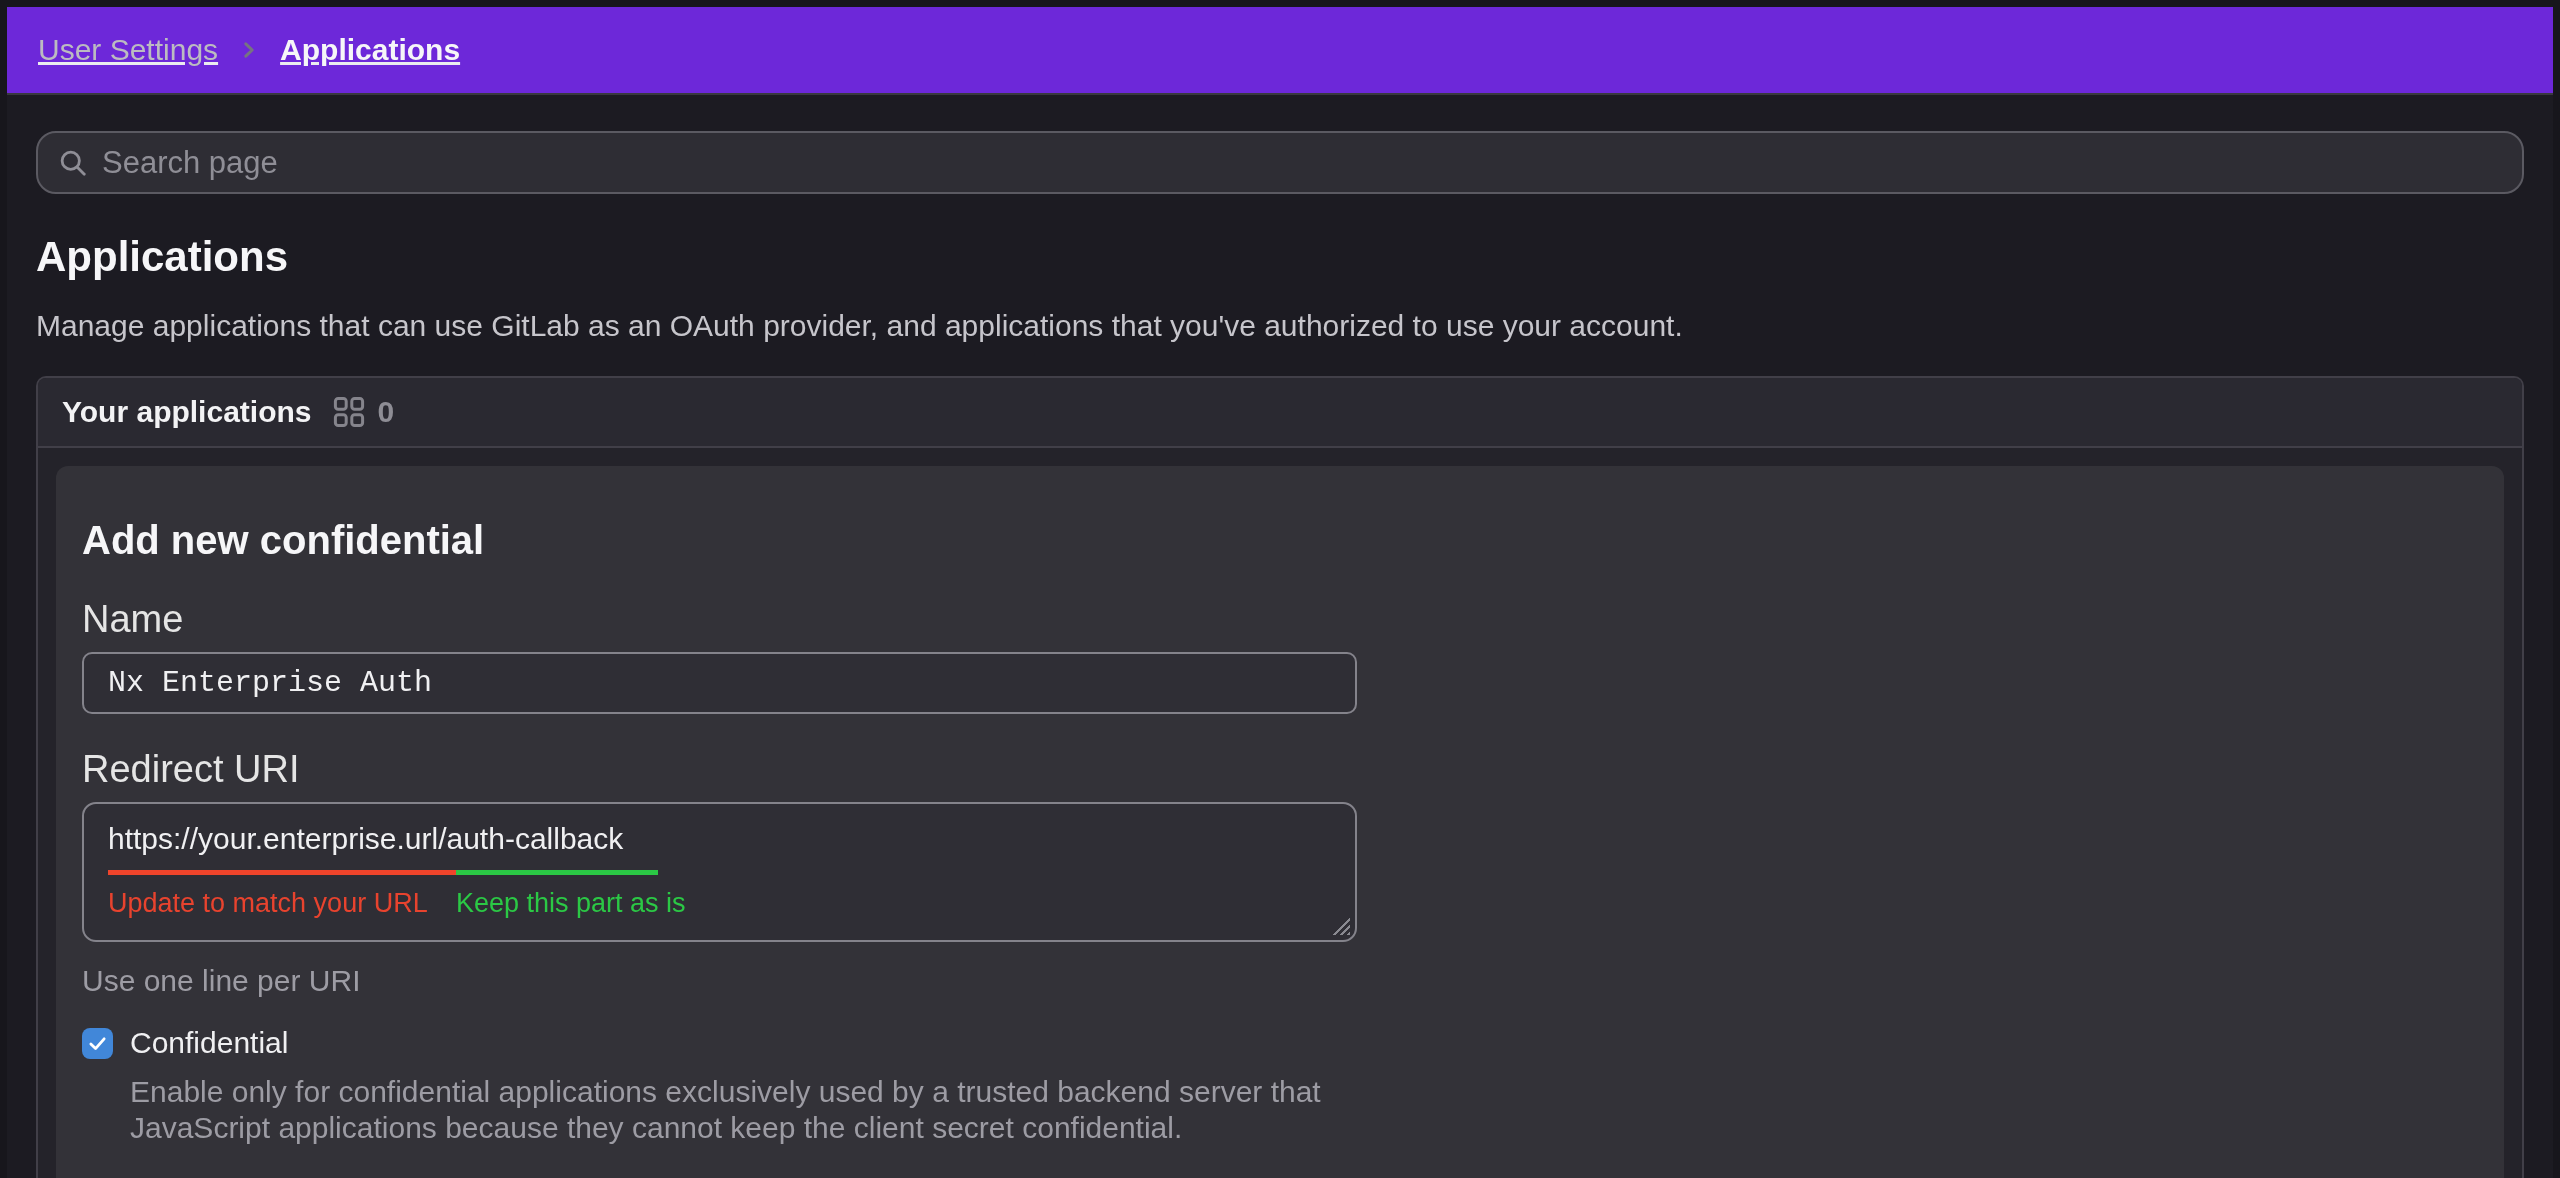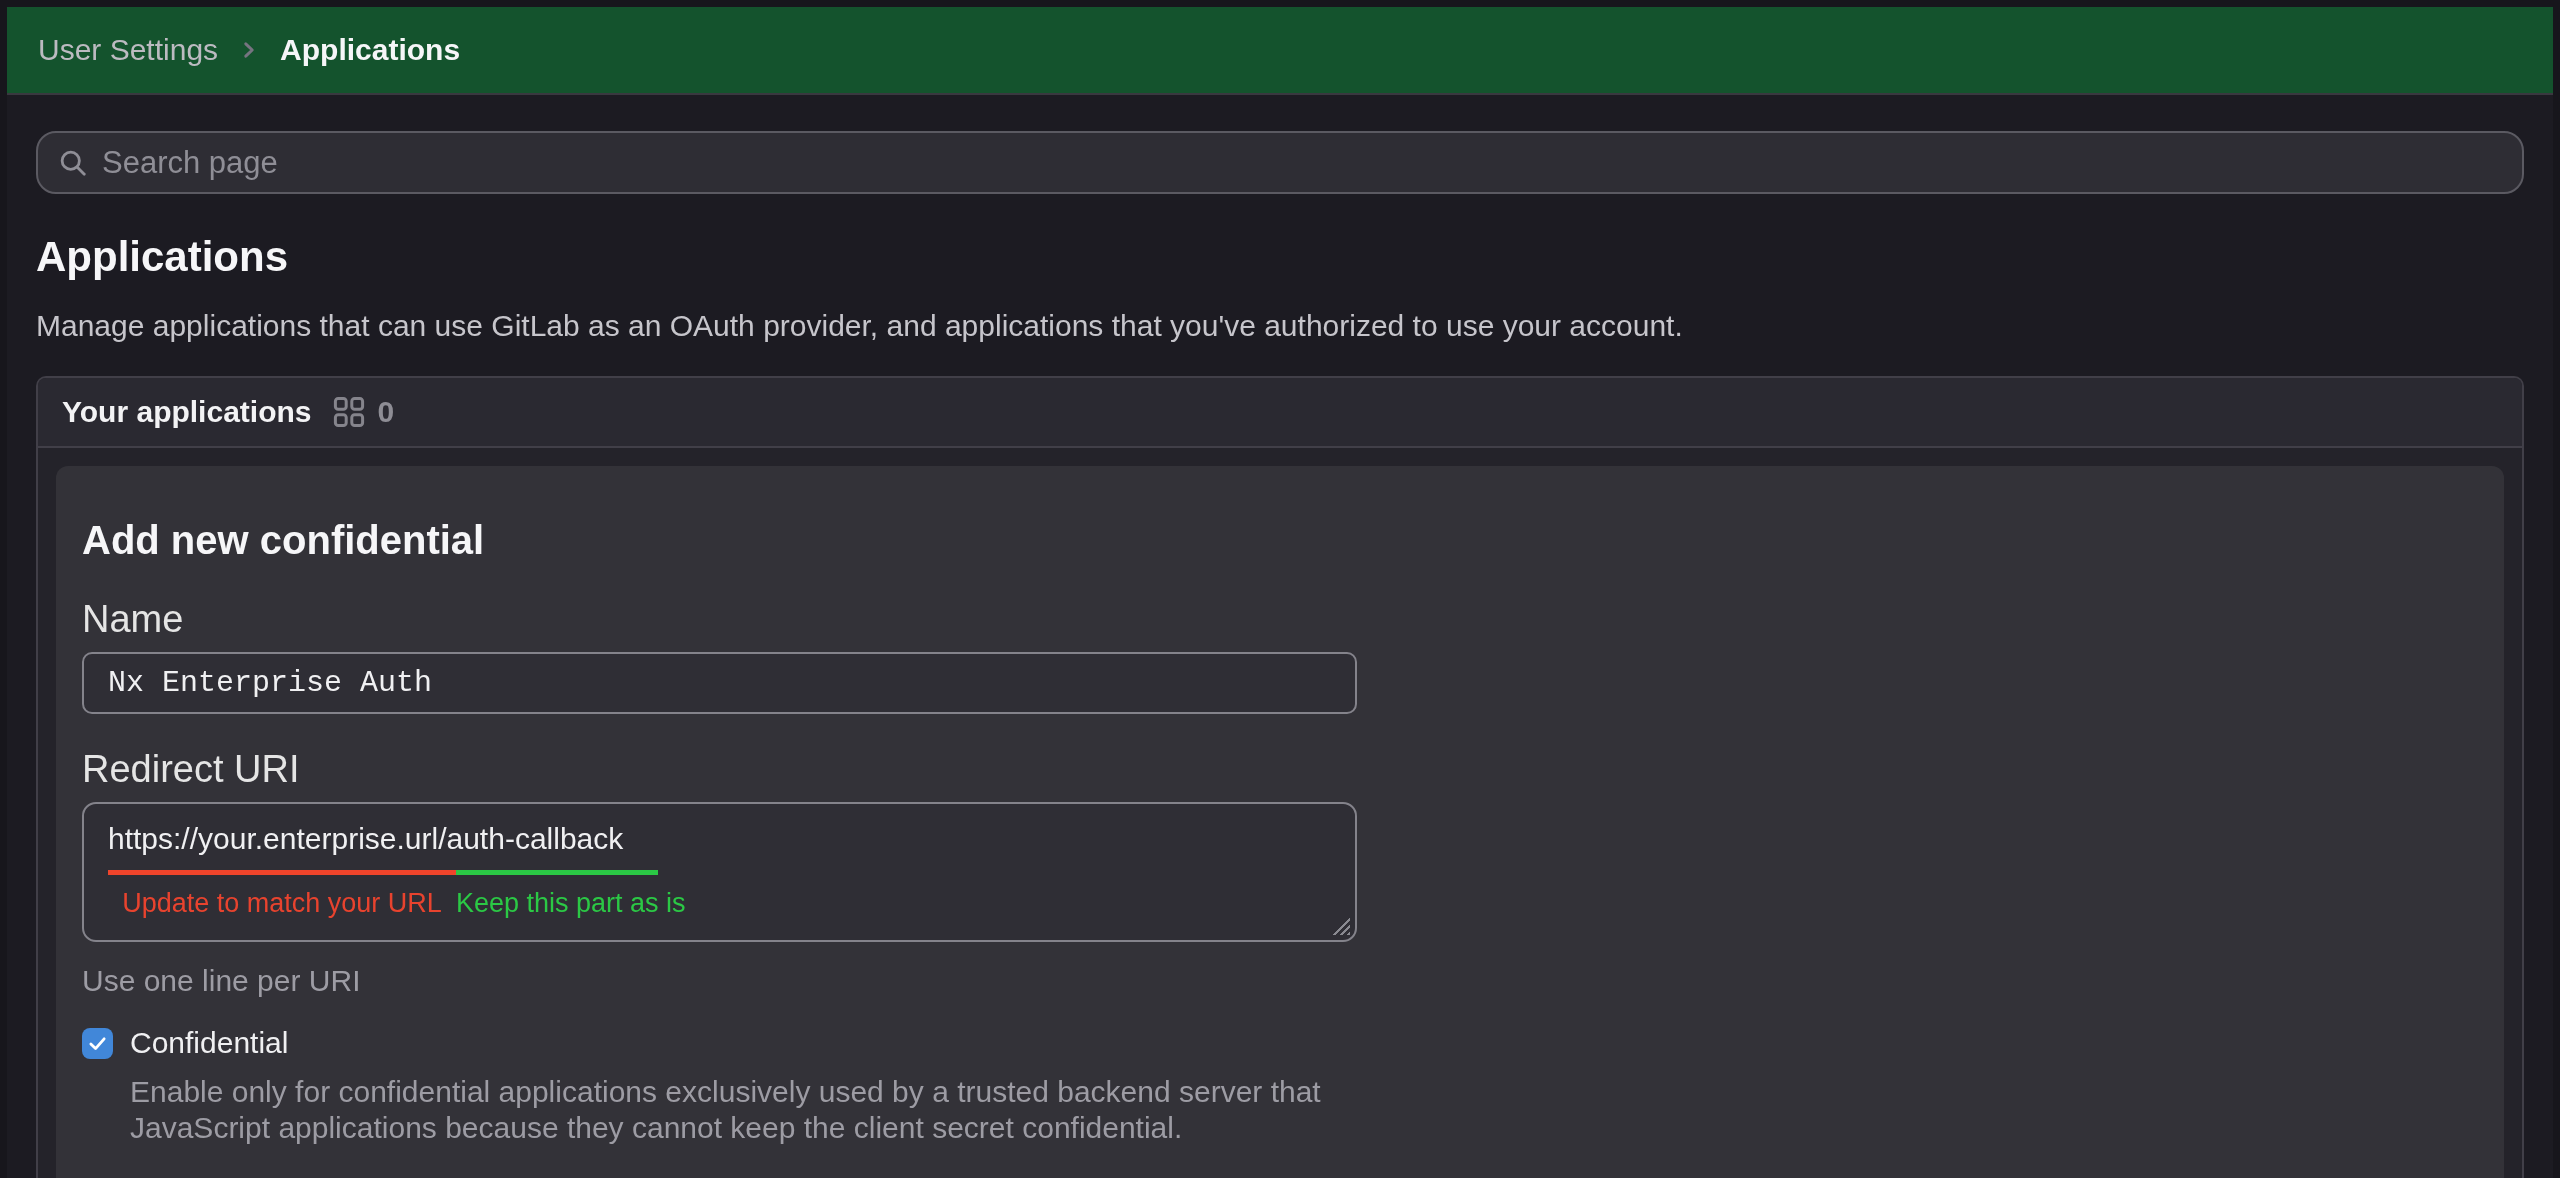--- a/index.html
+++ b/index.html
@@ -10,22 +10,22 @@
     color: #ececef;
   }
   
   .edge { position: fixed; background: #17161c; z-index: 50; }
   .edge-top { top: 0; left: 0; width: 100%; height: 7px; }
   .edge-left { top: 0; left: 0; width: 7px; height: 100%; }
   .edge-right { top: 0; right: 0; width: 7px; height: 100%; }
 
   
   .topbar {
-    height: 95px; background: #14532d; border-bottom: 2px solid #39383f;
-    display: flex; align-items: center; padding: 6px 0 0 38px; gap: 18px;
+    height: 95px; background: #6d28d9; border-bottom: 2px solid #39383f;
+    display: flex; align-items: center; padding: 6px 0 0 38px; gap: 18px; text-decoration: underline;
   }
   .crumb-link { font-size: 30px; color: #bcbbc1; cursor: pointer; }
   .crumb-sep { display: flex; align-items: center; color: #767480; }
   .crumb-current { font-size: 30px; font-weight: 700; color: #f6f6f8; }
 
   .content { padding: 0 36px; }
 
   
   .search-box {
     margin-top: 36px; height: 63px; width: 100%;
@@ -78,21 +78,21 @@
   .redirect-area {
     position: relative; width: 1275px; height: 140px;
     background: #2f2e35; border: 2px solid #84838b; border-radius: 14px;
     padding: 16px 24px; cursor: text;
   }
   .uri-text { font-size: 30px; line-height: 38px; color: #f0f0f2; white-space: nowrap; }
   .uri-underline { position: absolute; left: 24px; top: 66px; display: flex; height: 5px; }
   .uri-underline .seg-red { width: 348px; height: 5px; background: #f0442b; }
   .uri-underline .seg-green { width: 202px; height: 5px; background: #2bc845; }
   .uri-notes { position: absolute; left: 24px; top: 82px; display: flex; }
-  .uri-note { font-size: 27px; line-height: 34px; white-space: nowrap; text-align: center; }
+  .uri-note { font-size: 27px; line-height: 34px; white-space: nowrap; text-align: left; }
   .note-red { width: 348px; color: #e8432e; }
   .note-green { width: 202px; color: #2bc845; }
   .resize-grip {
     position: absolute; right: 5px; bottom: 5px; width: 18px; height: 18px;
     background: repeating-linear-gradient(135deg, transparent 0 3px, #8a8a91 3px 5px);
     clip-path: polygon(100% 0, 100% 100%, 0 100%);
     cursor: nwse-resize;
   }
   .field-help { margin-top: 22px; font-size: 30px; line-height: 34px; color: #9d9ca4; }
 

